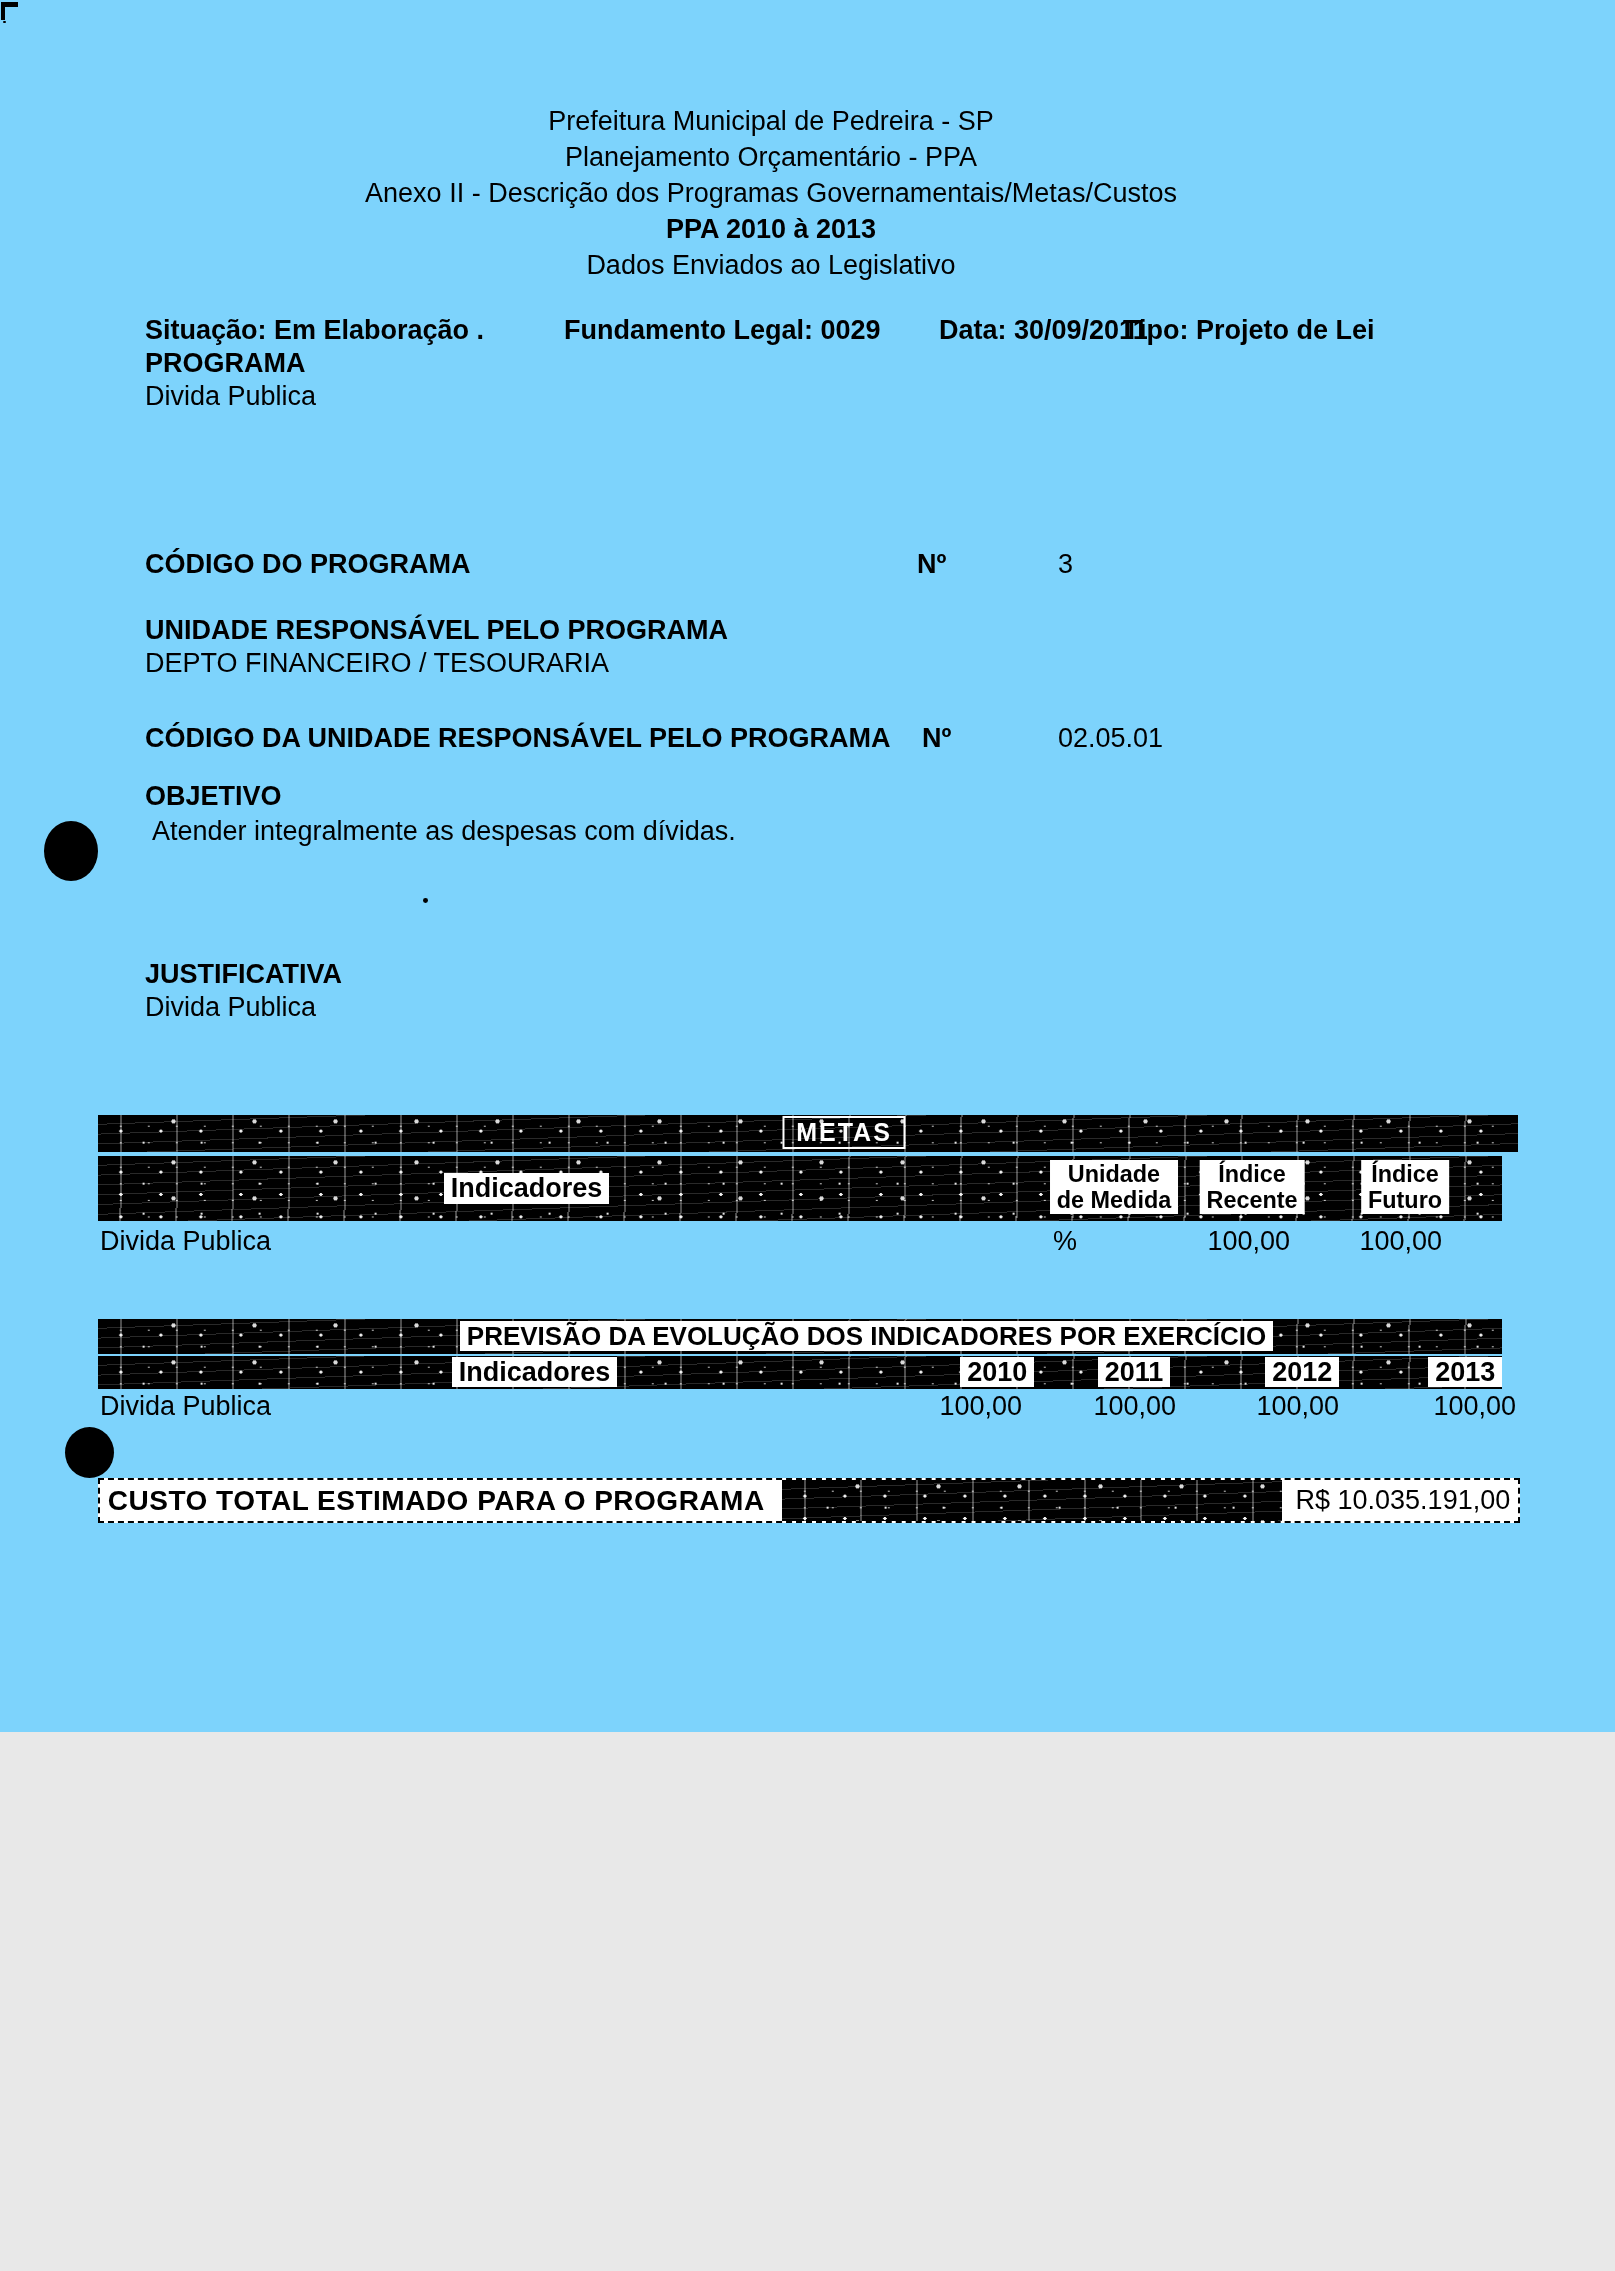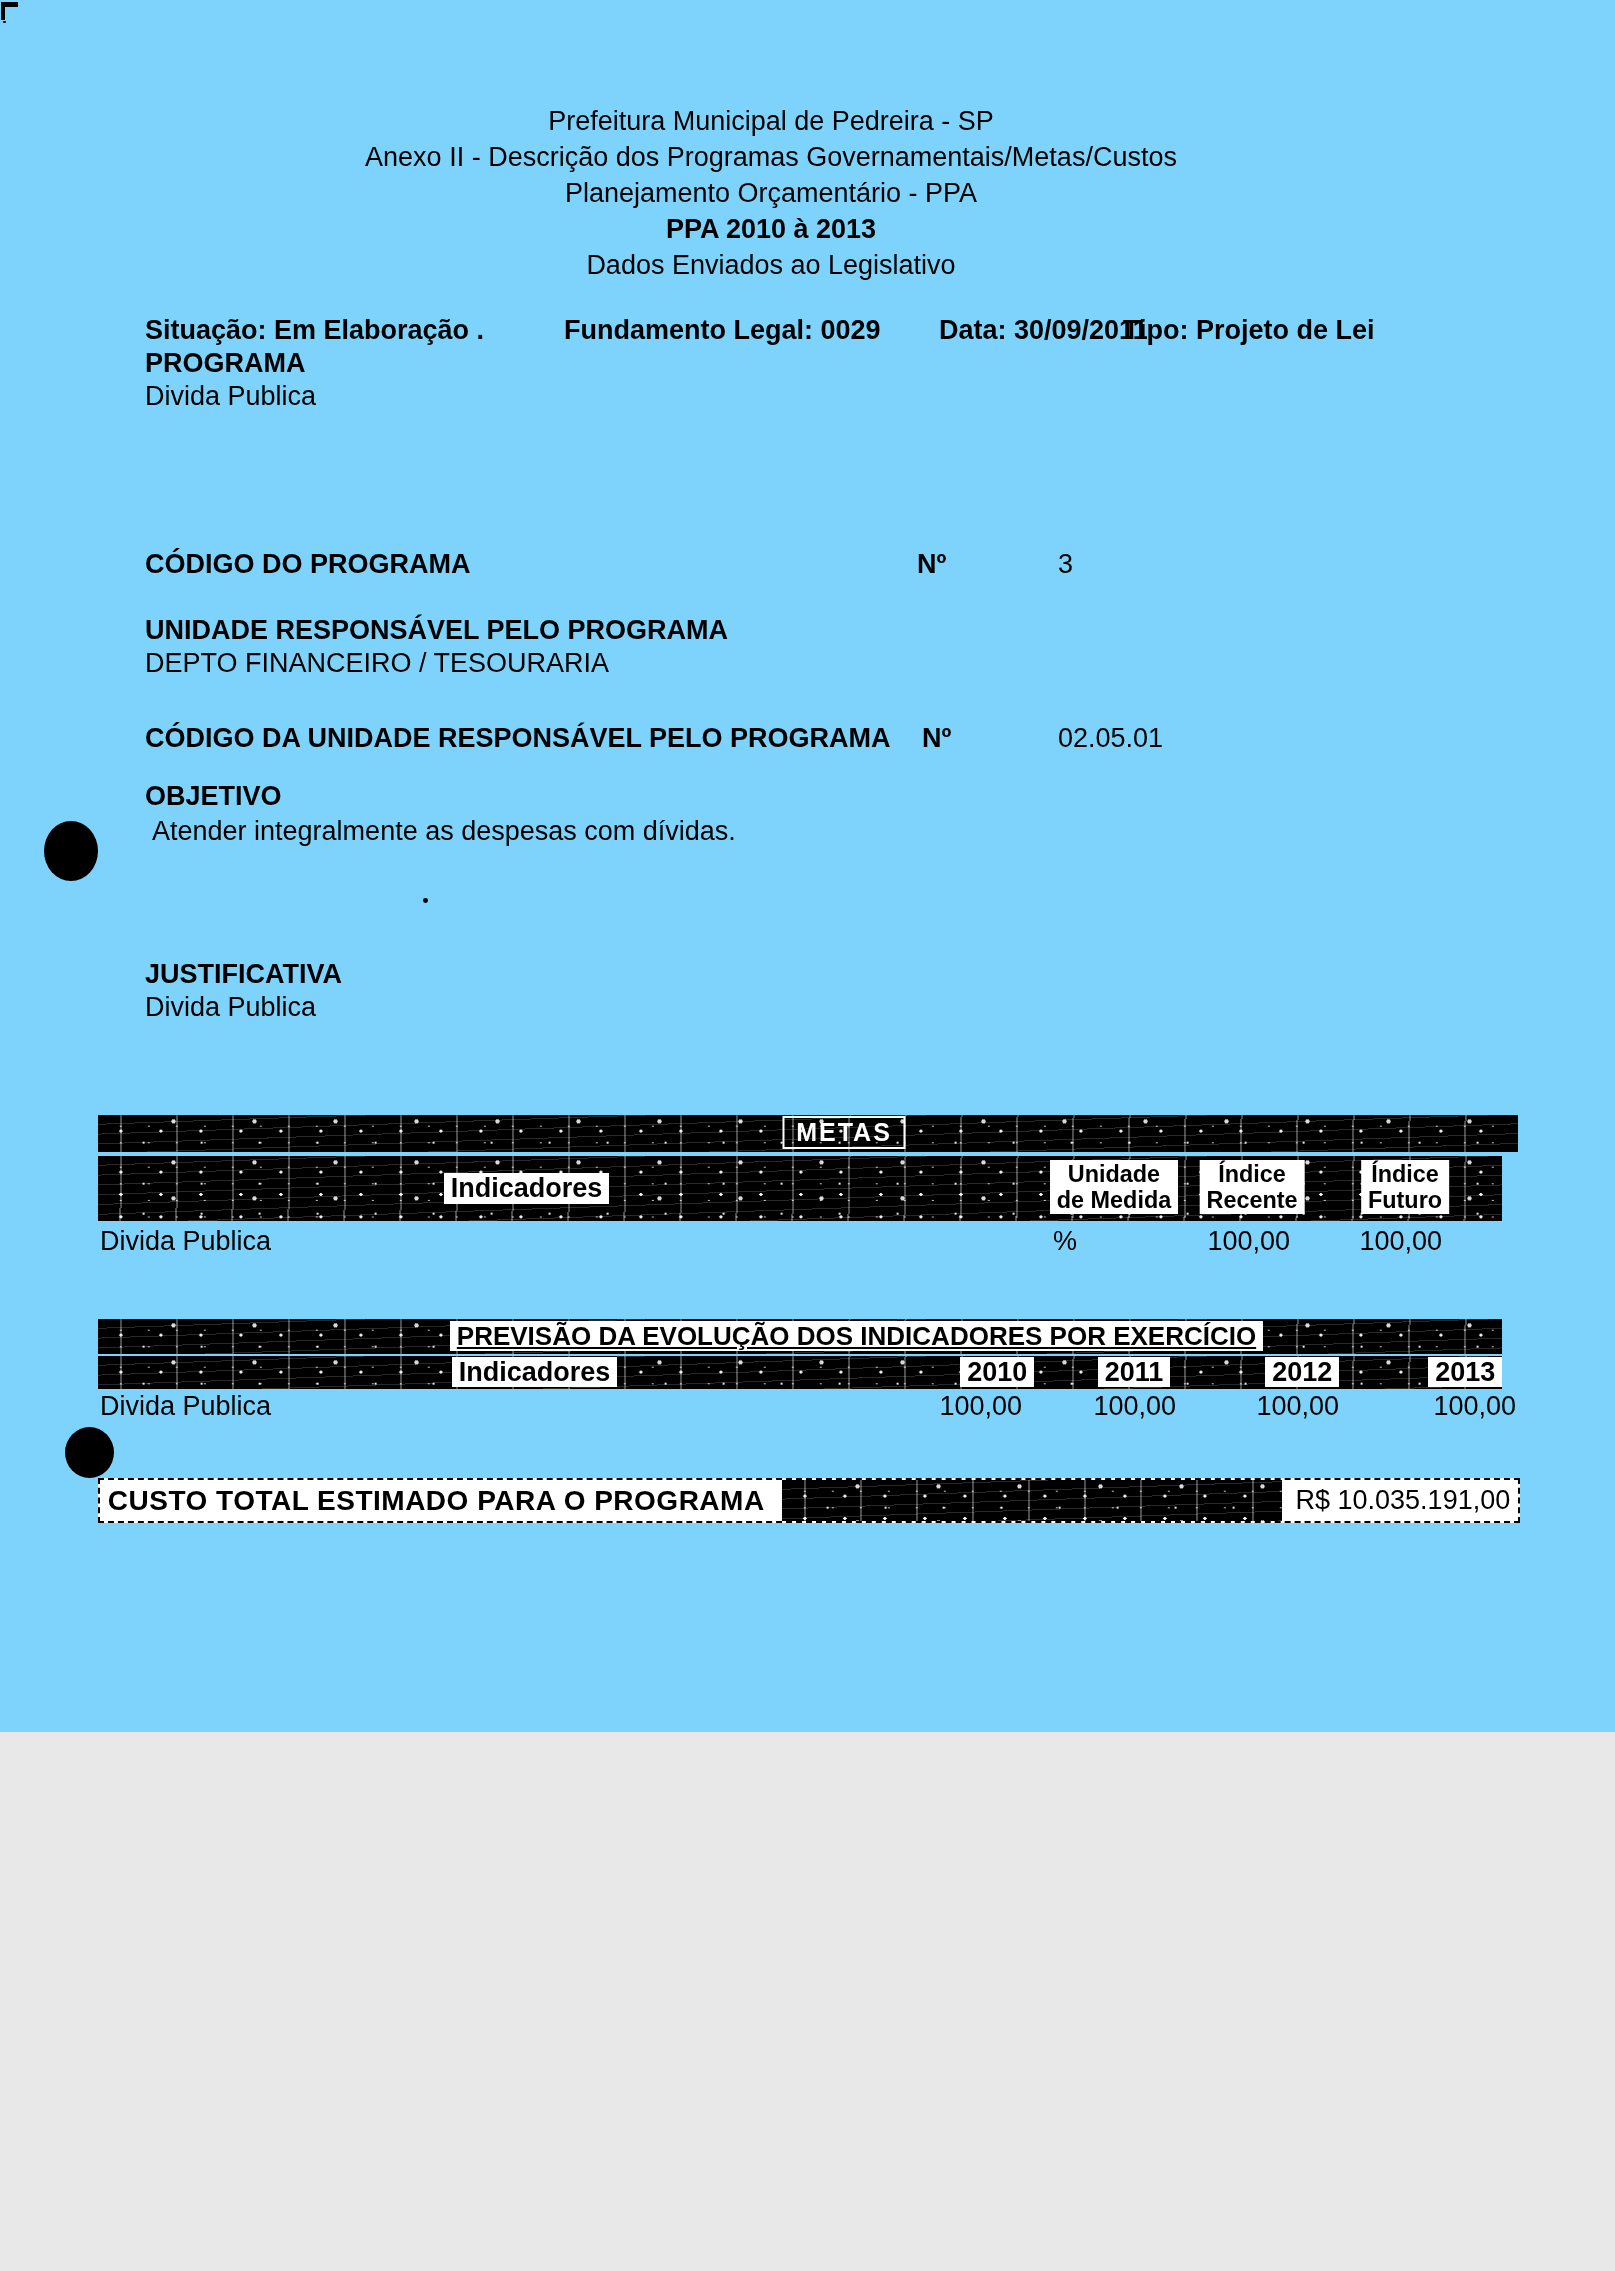--- a/index.html
+++ b/index.html
@@ -66,22 +66,22 @@
   <div class="speck" style="left:2.9px;top:20.5px;width:2.9px;height:2.9px;"></div>
   <div class="punch" style="left:44px;top:821px;width:54px;height:60px;"></div>
   <div class="punch" style="left:65px;top:1427px;width:49px;height:51px;"></div>
   <div class="speck" style="left:423px;top:898px;width:4.9px;height:4.9px;"></div>
   <div class="speck" style="left:1093px;top:1938px;width:3.9px;height:3.9px;"></div>
   <div class="speck" style="left:1146px;top:1956px;width:3.9px;height:3.9px;"></div>
   <div class="speck" style="left:294px;top:2265px;width:4.9px;height:4.9px;"></div>
 
   <div class="header">
     <div class="t">Prefeitura Municipal de Pedreira - SP</div>
+    <div class="t">Planejamento Orçamentário - PPA</div>
     <div class="t">Anexo II - Descrição dos Programas Governamentais/Metas/Custos</div>
-    <div class="t">Planejamento Orçamentário - PPA</div>
     <div class="t b">PPA 2010 à 2013</div>
     <div class="t">Dados Enviados ao Legislativo</div>
   </div>
 
   <div class="abs t b" style="left:145px;top:314px;">Situação: Em Elaboração .</div>
   <div class="abs t b" style="left:564px;top:314px;">Fundamento Legal: 0029</div>
   <div class="abs t b" style="left:939px;top:314px;">Data: 30/09/2011</div>
   <div class="abs t b" style="left:1123px;top:314px;">Tipo: Projeto de Lei</div>
 
   <div class="abs t b" style="left:145px;top:347px;">PROGRAMA</div>
@@ -125,21 +125,21 @@
     </div>
   </div>
 
   <div class="abs t" style="left:100px;top:1225px;">Divida Publica</div>
   <div class="abs t" style="left:1053px;top:1225px;">%</div>
   <div class="abs t right" style="left:1153px;top:1225px;width:137px;">100,00</div>
   <div class="abs t right" style="left:1305px;top:1225px;width:137px;">100,00</div>
 
   <div class="tbl" style="top:1319px;height:70px;">
     <div class="band noise" style="top:0;height:35px;">
-      <div class="chip" style="left:352px;top:2px;font-size:26px;line-height:28px;text-decoration:underline;">PREVISÃO DA EVOLUÇÃO DOS INDICADORES POR EXERCÍCIO</div>
+      <div class="chip" style="left:362px;top:2px;font-size:26px;line-height:28px;">PREVISÃO DA EVOLUÇÃO DOS INDICADORES POR EXERCÍCIO</div>
     </div>
     <div class="band noise" style="top:37px;height:33px;">
       <div class="chip" style="left:354px;top:1px;font-size:27px;line-height:28px;">Indicadores</div>
       <div class="chip" style="right:468px;top:1px;font-size:27px;line-height:28px;">2010</div>
       <div class="chip" style="right:332px;top:1px;font-size:27px;line-height:28px;">2011</div>
       <div class="chip" style="right:163px;top:1px;font-size:27px;line-height:28px;">2012</div>
       <div class="chip" style="right:0px;top:1px;font-size:27px;line-height:28px;">2013</div>
     </div>
   </div>
 

